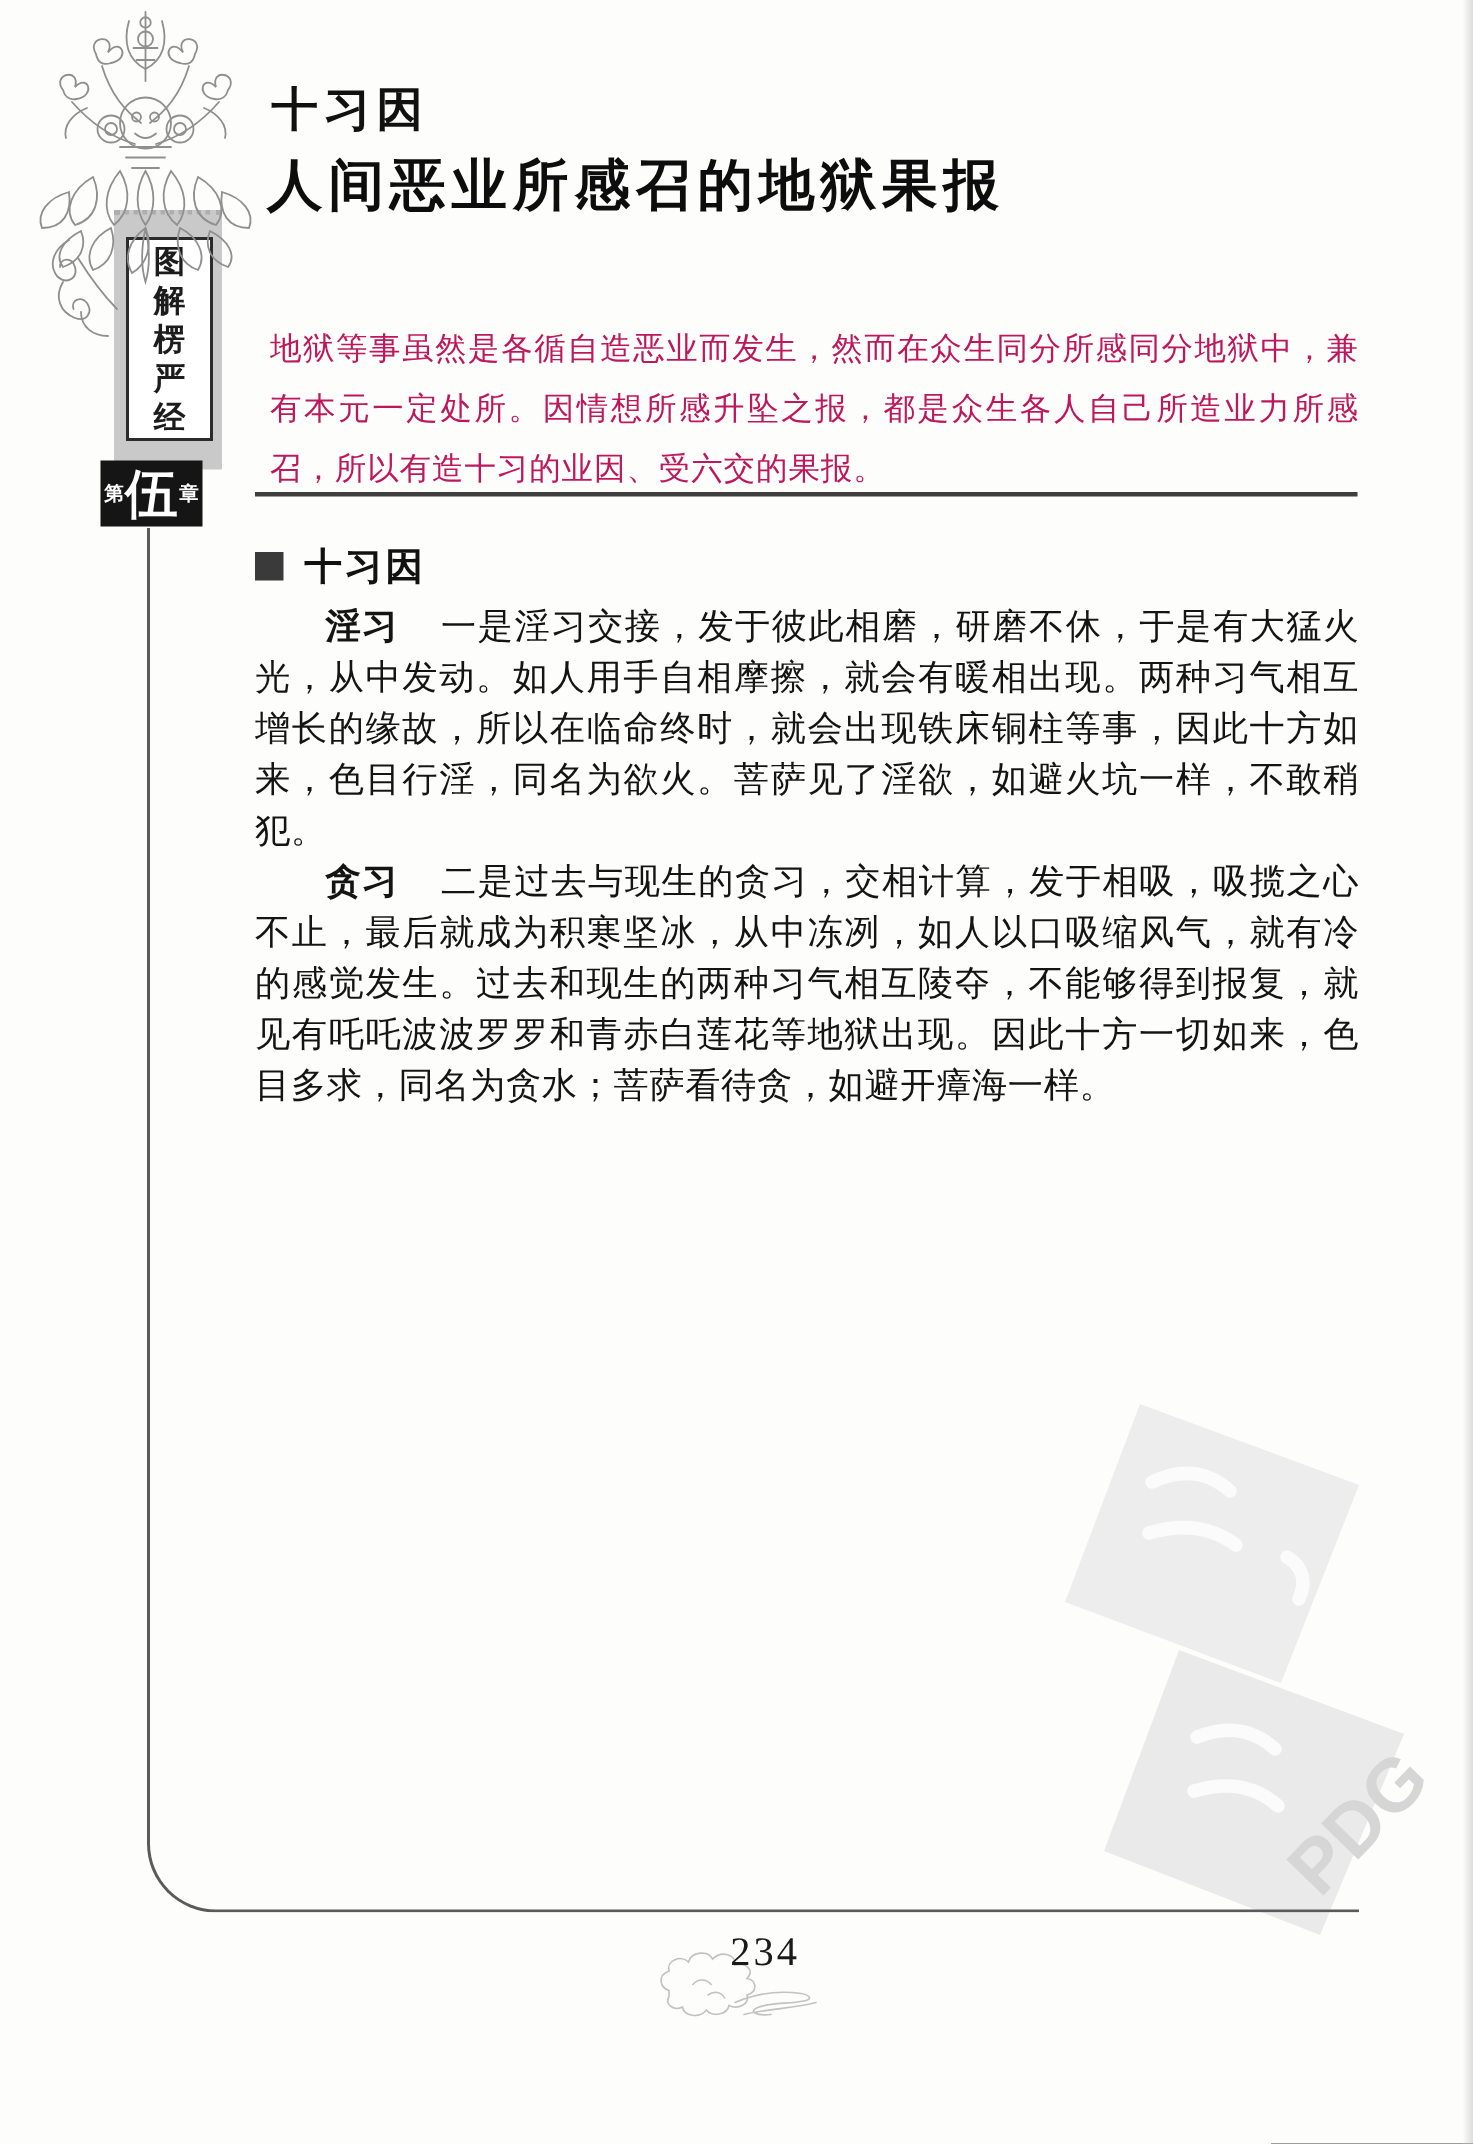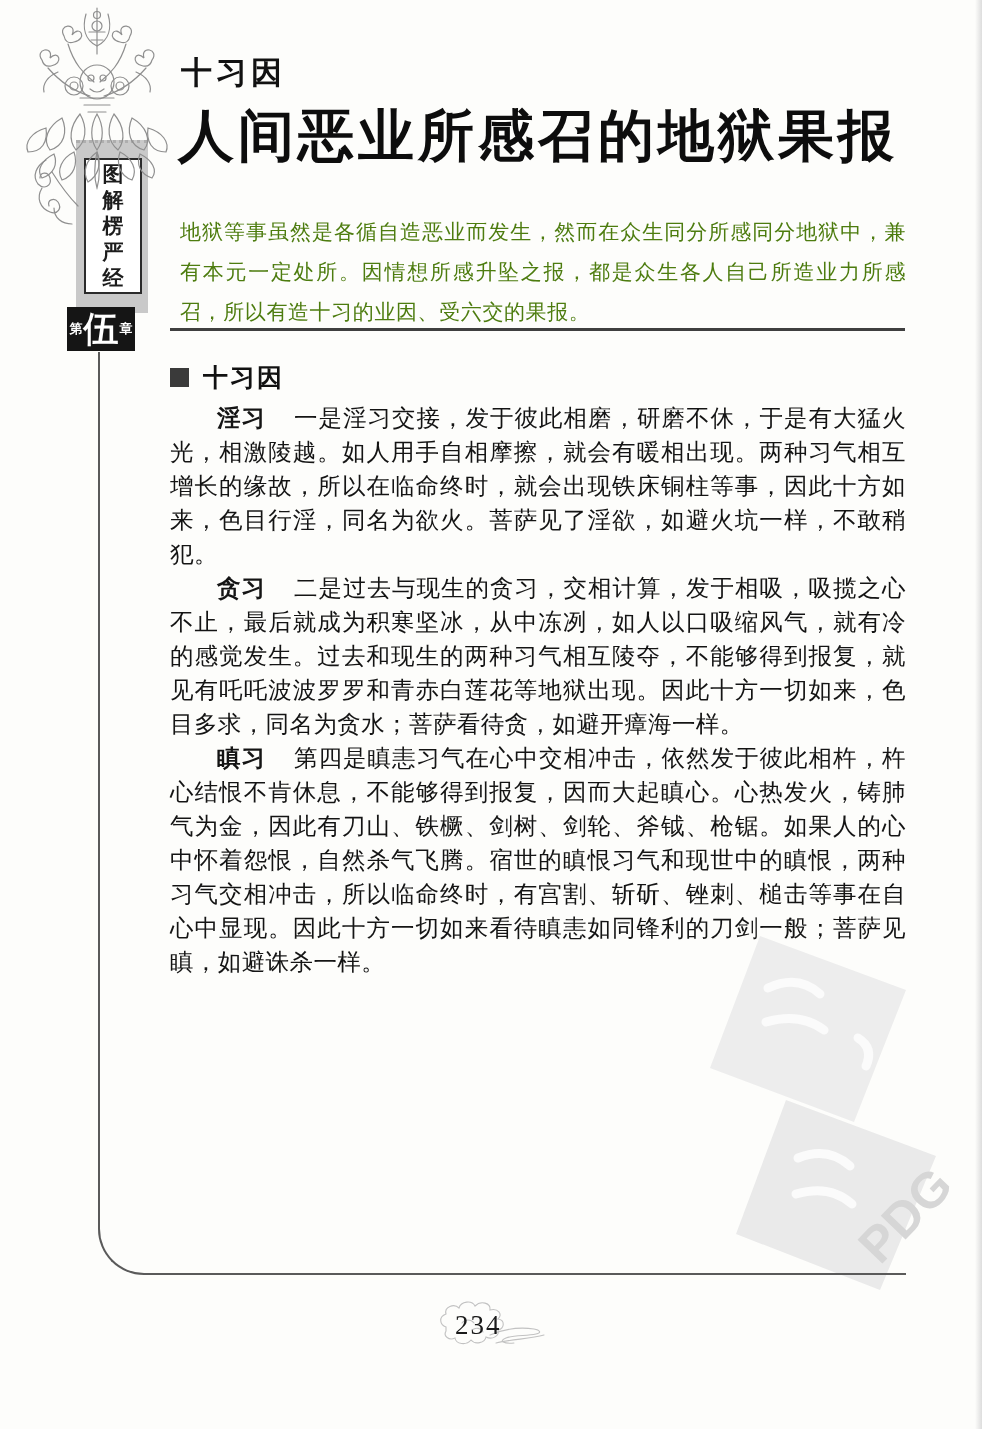--- a/index.html
+++ b/index.html
@@ -25,38 +25,38 @@
     font-family:"Liberation Sans","DejaVu Sans",sans-serif;}
   .chapter-box .big{font-size:35px;font-weight:700;line-height:35px;margin:0 1px;
     font-family:"Liberation Serif","DejaVu Serif",serif;}
   
   .frame{position:absolute;left:98px;top:352px;width:806px;height:921px;
     border-left:2px solid #5a5a5a;border-bottom:2px solid #5a5a5a;
     border-bottom-left-radius:46px;z-index:1;}
   
   .kicker{position:absolute;left:181px;top:52px;font-size:31px;font-weight:700;
     font-family:"Liberation Sans","DejaVu Sans",sans-serif;letter-spacing:4px;z-index:2;}
-  .big-title{position:absolute;left:178px;top:99px;font-size:56px;font-weight:700;
+  .big-title{position:absolute;left:178px;top:99px;font-size:37px;font-weight:700;
     letter-spacing:4px;white-space:nowrap;color:#0d0d0d;z-index:2;}
   .intro{position:absolute;left:180px;top:212px;width:726px;
-    font-size:21px;line-height:40px;letter-spacing:0.6px;color:#4d7c0f;
+    font-size:21px;line-height:40px;letter-spacing:0.6px;color:#be185d;
     text-align:justify;z-index:2;}
   .rule{position:absolute;left:170px;top:328px;width:735px;height:3px;background:#3f3f3f;z-index:2;}
   
   .body-col{position:absolute;left:170px;top:361px;width:736px;z-index:2;}
   .sec-head{display:flex;align-items:center;gap:14px;margin-bottom:7px;}
   .sec-square{width:19px;height:19px;background:#3a3a3a;flex:0 0 auto;}
   .sec-label{font-size:25px;font-weight:700;letter-spacing:2px;
     font-family:"Liberation Sans","DejaVu Sans",sans-serif;}
   .para{margin:0;font-size:23.5px;line-height:34px;text-align:justify;
     text-indent:2em;letter-spacing:0.4px;color:#141414;}
   .para b{font-weight:700;margin-right:28px;}
   
-  .pageno{position:absolute;left:455px;top:1286px;width:110px;text-align:left;
-    font-size:27px;letter-spacing:2px;color:#1a1a1a;z-index:2;margin-top:24px;}
+  .pageno{position:absolute;left:455px;top:1286px;width:110px;text-align:center;
+    font-size:27px;letter-spacing:2px;color:#1a1a1a;z-index:2;}
   .cloud{position:absolute;left:432px;top:1297px;width:120px;height:58px;z-index:1;}
   
   .watermark{position:absolute;left:648px;top:918px;width:334px;height:400px;z-index:0;}
 </style>
 </head>
 <body>
 
 <div class="page">
 
   <div class="scan-edge"></div>
@@ -138,23 +138,22 @@
   <div class="kicker">十习因</div>
   <div class="big-title">人间恶业所感召的地狱果报</div>
   <div class="intro">地狱等事虽然是各循自造恶业而发生，然而在众生同分所感同分地狱中，兼有本元一定处所。因情想所感升坠之报，都是众生各人自己所造业力所感召，所以有造十习的业因、受六交的果报。</div>
   <div class="rule"></div>
 
   <div class="body-col">
     <div class="sec-head">
       <span class="sec-square"></span>
       <span class="sec-label">十习因</span>
     </div>
-    <p class="para"><b>淫习</b><span>一是淫习交接，发于彼此相磨，研磨不休，于是有大猛火光，相激陵越。如人用手自相摩擦，就会有暖相出现。两种习气相互增长的缘故，所以在临命终时，就会出现铁床铜柱等事，因此十方如来，色目行淫，同名为欲火。菩萨见了淫欲，如避火坑一样，不敢稍犯。</span></p>
+    <p class="para"><b>淫习</b><span>一是淫习交接，发于彼此相磨，研磨不休，于是有大猛火光，从中发动。如人用手自相摩擦，就会有暖相出现。两种习气相互增长的缘故，所以在临命终时，就会出现铁床铜柱等事，因此十方如来，色目行淫，同名为欲火。菩萨见了淫欲，如避火坑一样，不敢稍犯。</span></p>
     <p class="para"><b>贪习</b><span>二是过去与现生的贪习，交相计算，发于相吸，吸揽之心不止，最后就成为积寒坚冰，从中冻冽，如人以口吸缩风气，就有冷的感觉发生。过去和现生的两种习气相互陵夺，不能够得到报复，就见有吒吒波波罗罗和青赤白莲花等地狱出现。因此十方一切如来，色目多求，同名为贪水；菩萨看待贪，如避开瘴海一样。</span></p>
-    <p class="para"><b>瞋习</b><span>第四是瞋恚习气在心中交相冲击，依然发于彼此相杵，杵心结恨不肯休息，不能够得到报复，因而大起瞋心。心热发火，铸肺气为金，因此有刀山、铁橛、剑树、剑轮、斧钺、枪锯。如果人的心中怀着怨恨，自然杀气飞腾。宿世的瞋恨习气和现世中的瞋恨，两种习气交相冲击，所以临命终时，有宫割、斩斫、锉刺、槌击等事在自心中显现。因此十方一切如来看待瞋恚如同锋利的刀剑一般；菩萨见瞋，如避诛杀一样。</span></p>
   </div>
 
   <svg class="cloud" viewBox="0 0 120 58" fill="none" stroke="#c2c2c2" stroke-width="1.1" stroke-linecap="round">
     <path d="M14 30 c-6 -2 -8 -10 0 -13 c-2 -7 8 -11 13 -6 c2 -7 13 -8 16 -2 c6 -6 16 -3 15 4 c8 -2 13 4 8 9 c7 1 7 9 0 11 c2 6 -6 10 -12 7 c-1 6 -11 8 -15 3 c-5 6 -15 4 -16 -2 c-6 3 -12 -2 -9 -7 z"></path>
     <path d="M30 26 c3 -4 9 -4 12 0 M40 33 c4 -3 9 -2 11 2"></path>
     <path d="M58 38 c14 -6 30 -8 44 -6 c6 1 8 4 2 5 c-10 2 -22 1 -30 4 c-8 3 -2 6 8 5"></path>
     <path d="M64 46 c16 -4 34 -4 48 -8"></path>
   </svg>
   <div class="pageno">234</div>
 

